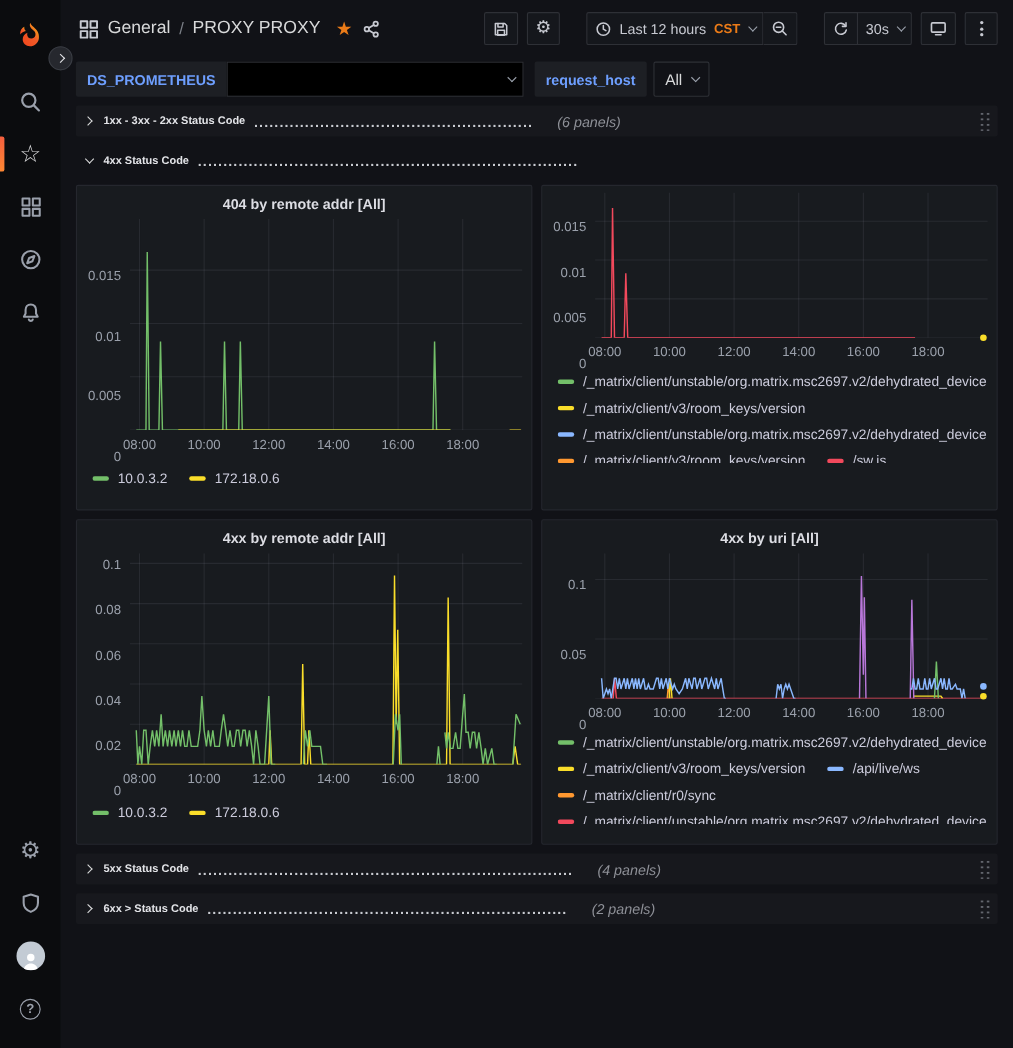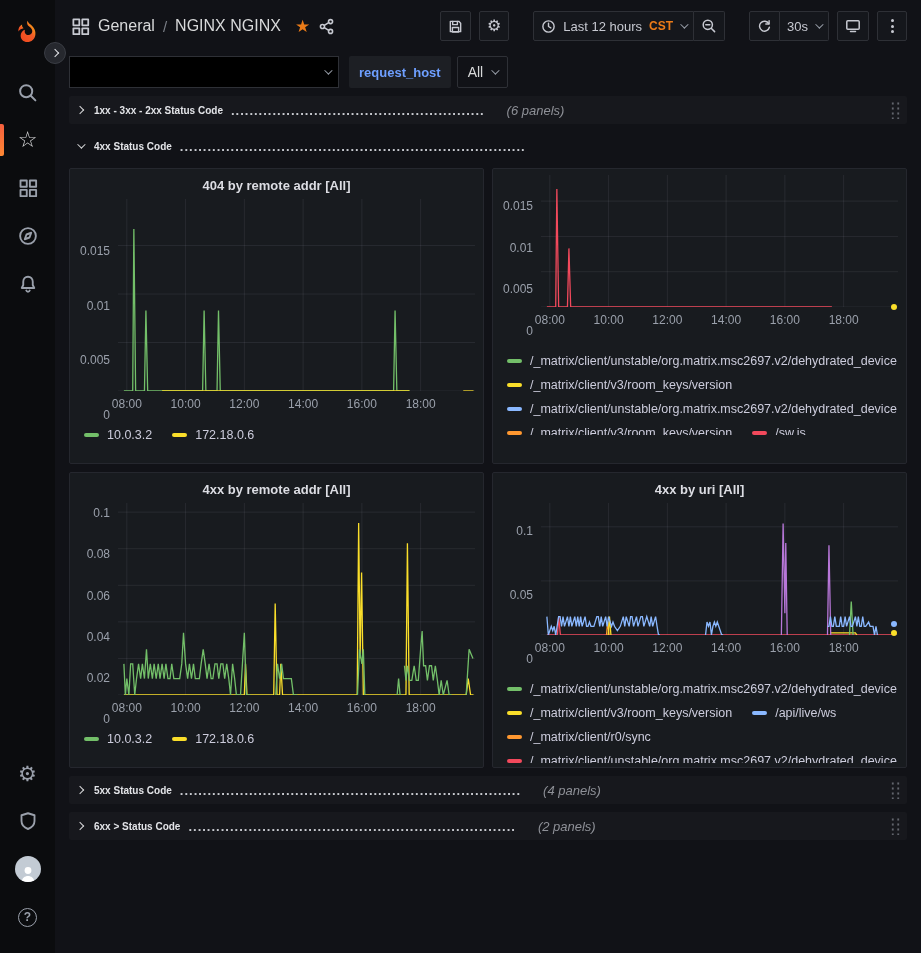--- a/index.html
+++ b/index.html
@@ -66,21 +66,21 @@
   .plot { position:relative; width:100%; }
   .plot.tall { height:192px; }
   .plot.short { height:132px; }
   .plot svg { position:absolute; inset:0; width:100%; height:100%; display:block; }
   .plot polyline { vector-effect:non-scaling-stroke; stroke-width:1.3; fill:none; }
   .plot line.grid { stroke:rgba(204,204,220,0.09); vector-effect:non-scaling-stroke; stroke-width:1; }
   .enddot { position:absolute; width:6px; height:6px; border-radius:50%; transform:translate(-50%,-50%); }
   .xlabels { position:relative; height:20px; margin-top:4px; }
   .xlabels span { position:absolute; top:2px; transform:translateX(-50%); font-size:12px; color:#9aa0ab; white-space:nowrap; }
   .legend { margin:8px 0 0 6px; display:flex; flex-wrap:wrap; column-gap:20px; overflow:hidden; align-content:flex-start; }
-  .legend.clip { height:86px; margin-top:18px; }
+  .legend.clip { height:86px; margin-top:4px; }
   .legend-item { display:flex; align-items:center; gap:8px; height:24px; cursor:pointer; white-space:nowrap; }
   .legend-item .swatch { width:15px; height:4px; border-radius:2px; flex-shrink:0; }
   .legend-item .lname { font-size:12.5px; color:#ccccdc; }
 </style>
 </head>
 <body>
 
 <div class="app">
 
   <div class="sidebar">
@@ -157,21 +157,21 @@
     <div class="topbar">
       <svg class="ic" width="19" height="19" viewBox="0 0 16 16">
         <rect x="2" y="2" width="5" height="5"></rect>
           <rect x="9.5" y="2" width="5" height="5"></rect>
         <rect x="2" y="9.5" width="5" height="5"></rect>
           <rect x="9.5" y="9.5" width="5" height="5"></rect>
       </svg>
       <div class="crumbs">
         <span class="crumb">General</span>
         <span class="crumb-sep">/</span>
-        <span class="crumb">NGINX NGINX</span>
+        <span class="crumb">PROXY PROXY</span>
       </div>
       <span class="fav-star">★</span>
       <svg class="ic" width="17" height="17" viewBox="0 0 16 16" style="cursor:pointer;">
         <circle cx="11.8" cy="3.4" r="1.9"></circle>
           <circle cx="4.2" cy="8" r="1.9"></circle>
           <circle cx="11.8" cy="12.6" r="1.9"></circle>
         <line x1="5.9" y1="7" x2="10.1" y2="4.4"></line>
           <line x1="5.9" y1="9" x2="10.1" y2="11.6"></line>
       </svg>
 
@@ -227,20 +227,21 @@
               <i></i>
               <i></i>
               <i></i>
             </span>
         </div>
       </div>
     </div>
 
     <div class="varrow">
       <div class="var-group">
+        <span class="var-label">DS_PROMETHEUS</span>
         <span class="var-value">
           <span class="chev down"></span>
         </span>
       </div>
       <div class="var-group" style="gap:6px;">
         <span class="var-label" style="border-radius:2px;">request_host</span>
         <span class="var-all">
           <span>All</span>
           <span class="chev down"></span>
         </span>

